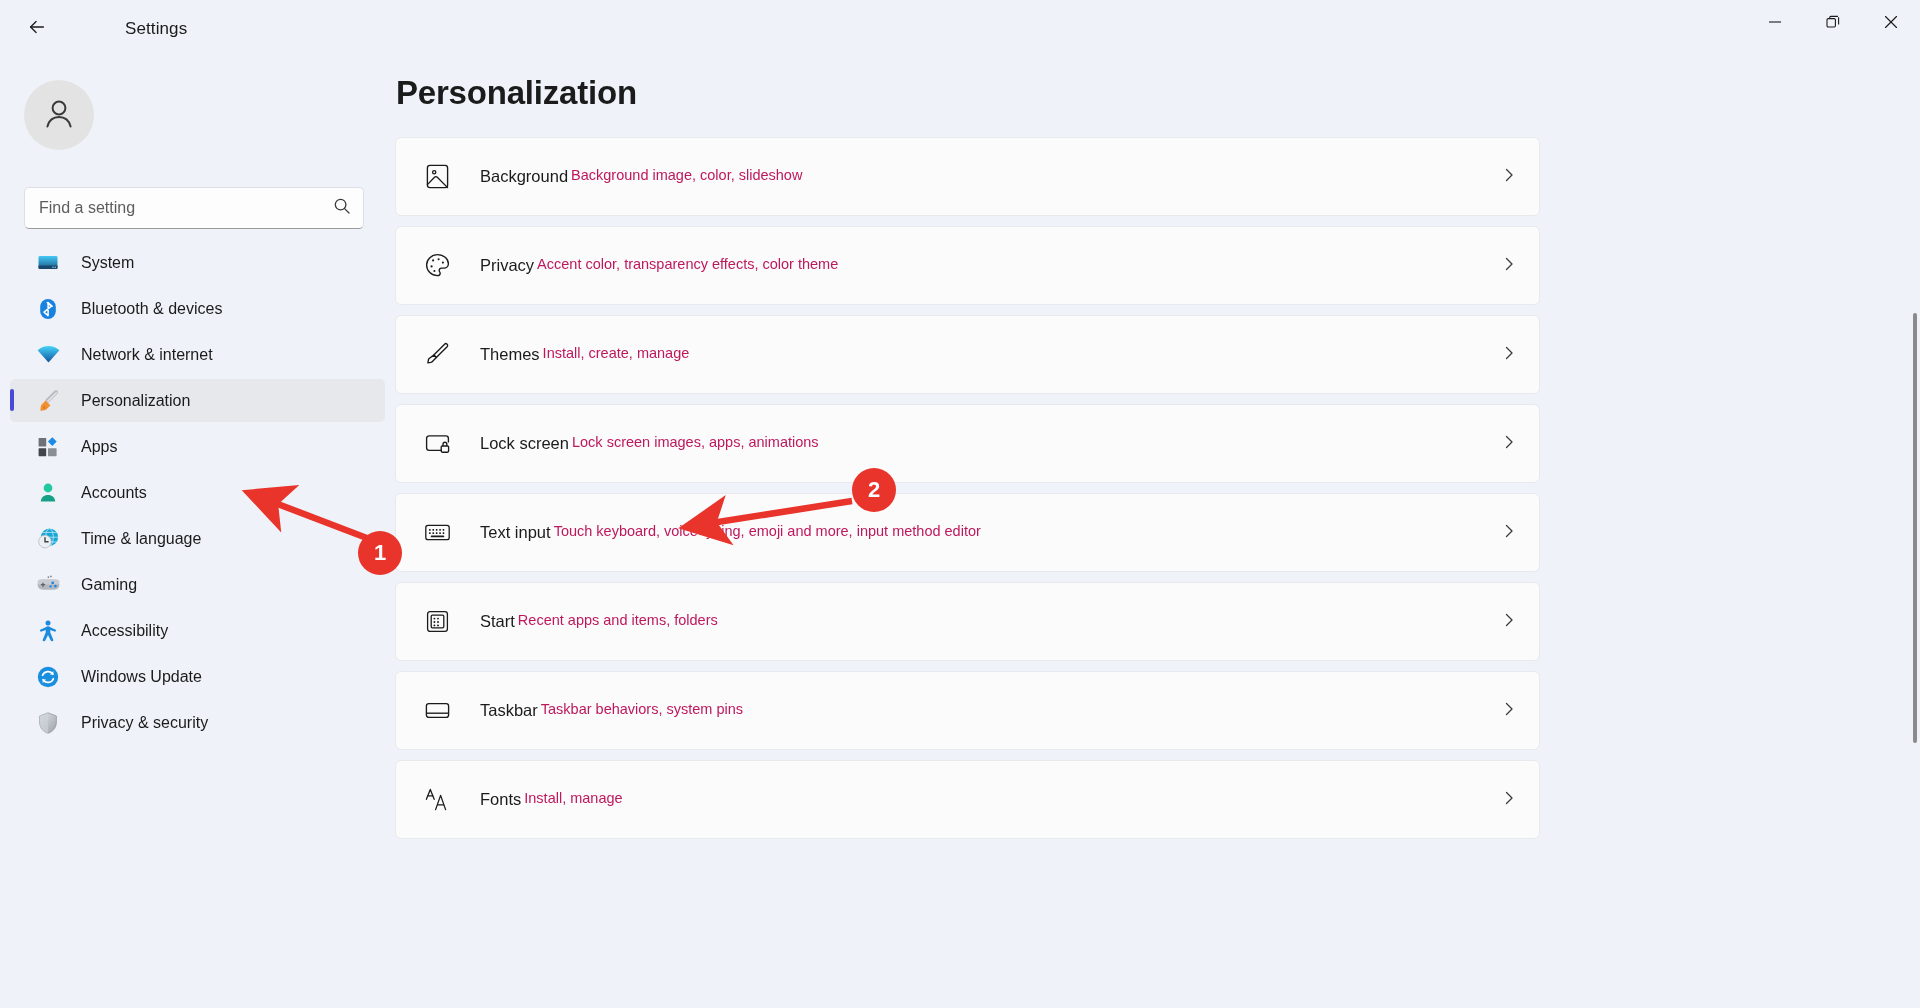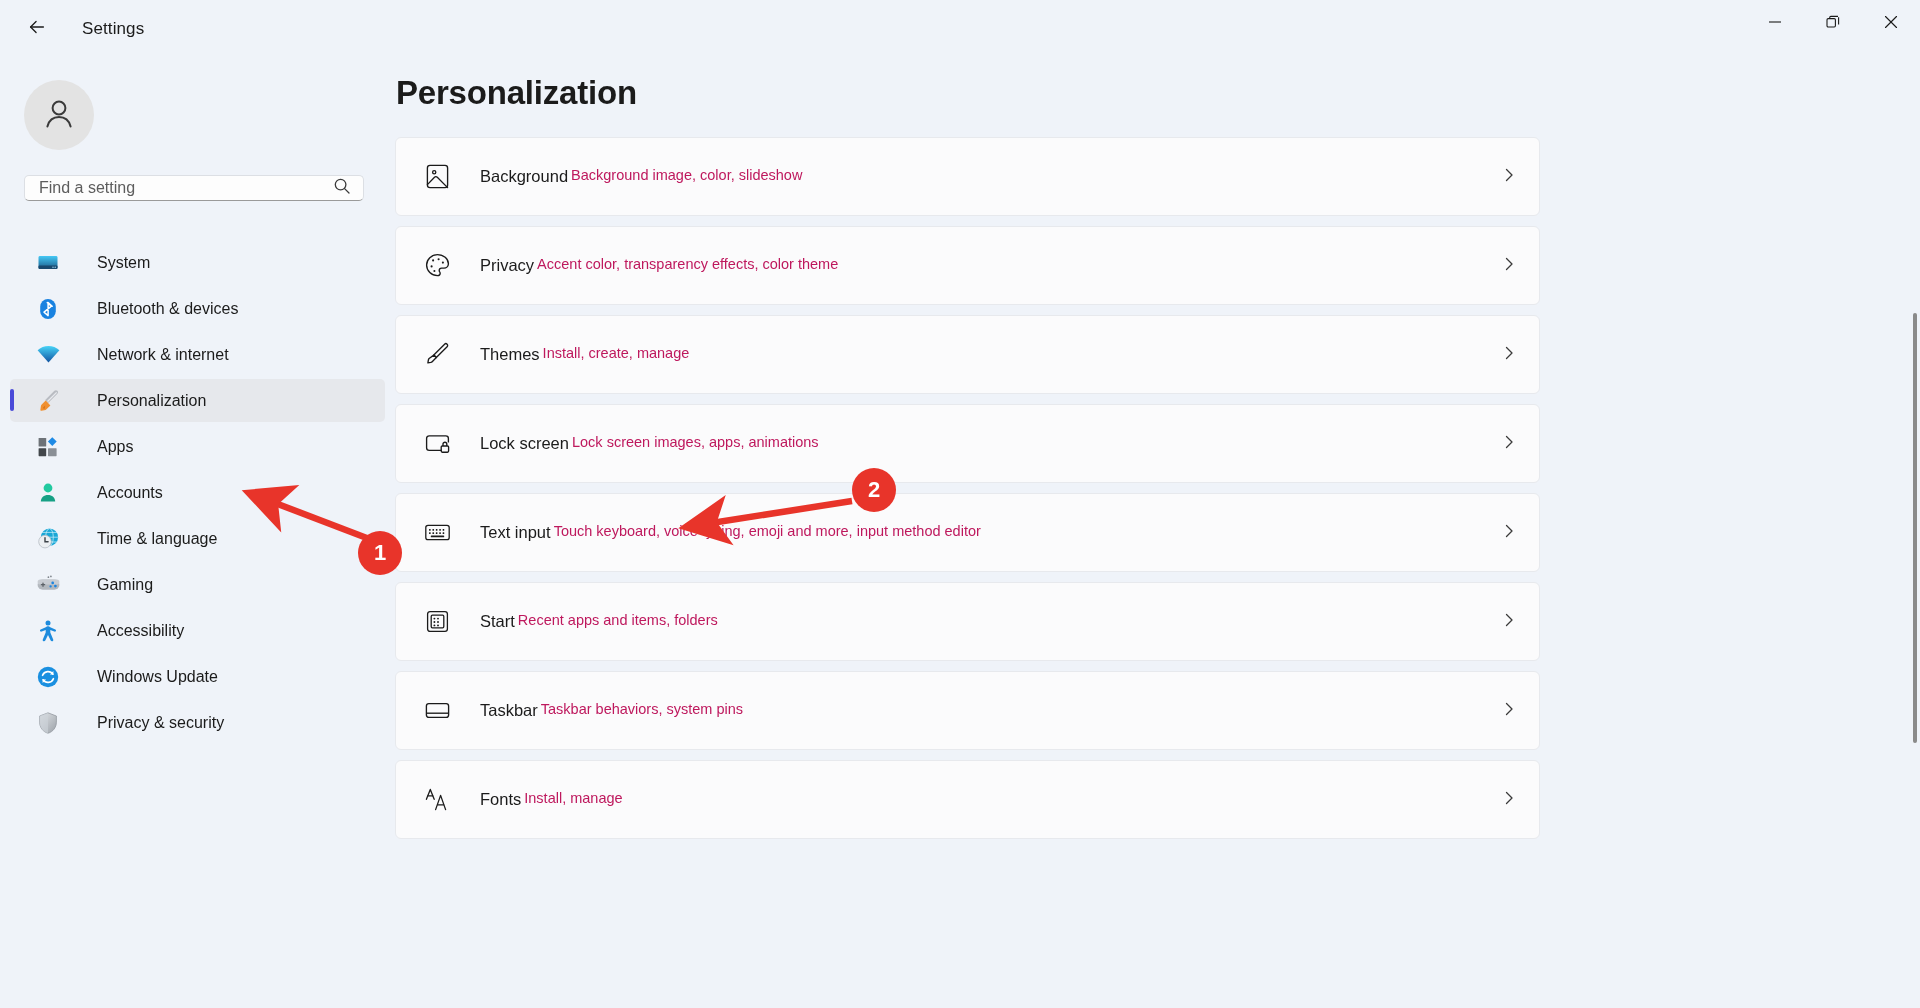--- a/index.html
+++ b/index.html
@@ -7,21 +7,21 @@
     width: 1920px; height: 1008px;
     background: #eff3f9;
     font-family: "Liberation Sans", sans-serif;
     overflow: hidden;
   }
   .app { position: relative; width: 1920px; height: 1008px; background: #eff3f9; }
 
   
   .titlebar {
     position: absolute; top: 0; left: 0; width: 1920px; height: 58px;
-    display: flex; align-items: center;
+    display: flex; align-items: center; gap: 43px;
   }
   .back-btn {
     width: 46px; height: 40px; margin-left: 14px;
     display: flex; align-items: center; justify-content: center;
     border-radius: 5px; cursor: pointer;
   }
   .app-title {
     margin-left: 22px; font-size: 17px; color: #1b1b1b; letter-spacing: .1px;
   }
   .wincontrols {
@@ -36,22 +36,22 @@
   .sidebar {
     position: absolute; left: 0; top: 58px; width: 395px; height: 950px;
   }
   .avatar {
     position: absolute; left: 24px; top: 22px;
     width: 70px; height: 70px; border-radius: 50%;
     background: #e3e3e3;
     display: flex; align-items: center; justify-content: center;
   }
   .search-wrap {
-    position: absolute; left: 24px; top: 117px;
-    width: 340px; height: 26px;
+    position: absolute; left: 24px; top: 129px;
+    width: 340px; height: 42px;
   }
   .search-box {
     width: 100%; height: 100%;
     background: #fdfdfd;
     border: 1px solid #dcdfe4;
     border-bottom: 1px solid #9a9a9a;
     border-radius: 5px;
     display: flex; align-items: center;
     padding: 0 12px 0 14px;
   }
@@ -63,21 +63,20 @@
   .search-box input::placeholder { color: #5d5d5d; }
 
   .navlist { position: absolute; left: 10px; top: 180px; width: 375px; }
   .navitem {
     position: relative;
     display: flex; align-items: center;
     height: 43px; margin: 3px 0;
     padding-left: 25px;
     border-radius: 5px;
     cursor: pointer;
-    gap: 16px;
   }
   .navitem.active { background: #e6e8ec; }
   .navitem.active::before {
     content: ""; position: absolute; left: 0px; top: 10px;
     width: 3.5px; height: 22px; border-radius: 2px; background: #4a4ad8;
   }
   .nav-ico {
     width: 26px; height: 26px; margin-right: 20px;
     display: flex; align-items: center; justify-content: center;
     flex-shrink: 0;

